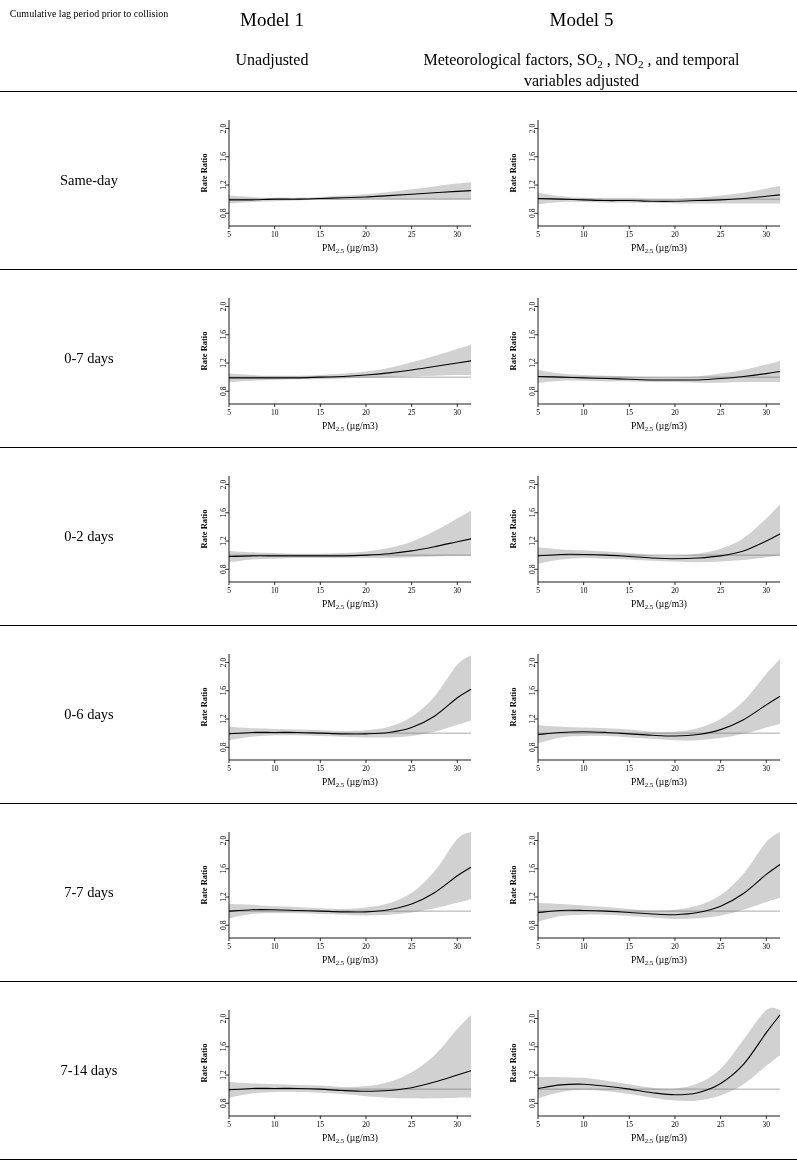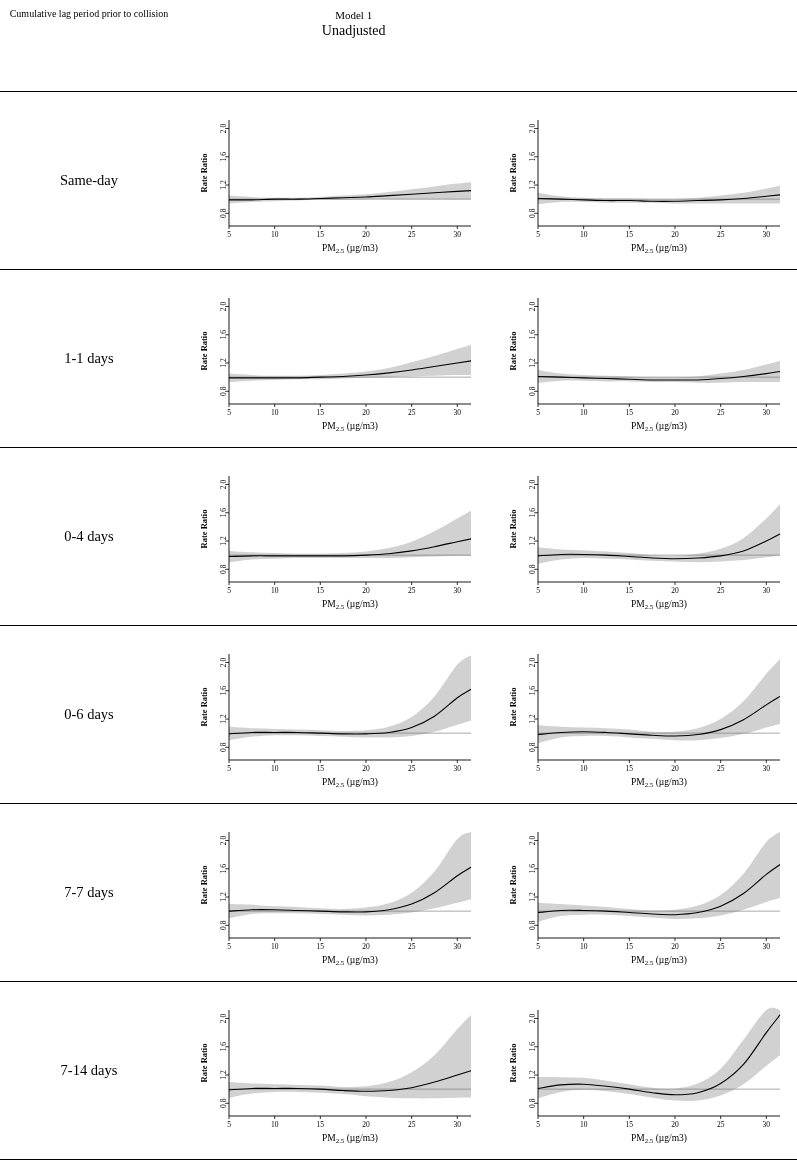--- a/index.html
+++ b/index.html
@@ -38,25 +38,25 @@
     padding-top: 4px;
   }
   .col-model {
     flex: 1 1 auto;
     text-align: center;
     font-size: 14.5px;
     line-height: 1.3;
     padding-top: 4px;
   }
   .model-title {
-    font-size: 11px;
+    font-size: 19px;
   }
   .model-sub {
-    font-size: 14px;
-    margin-top: 0;
+    font-size: 16px;
+    margin-top: 17px;
     padding: 0 10px;
     line-height: 1.3;
   }
   sub { font-size: 70%; vertical-align: -0.25em; }
 
   
   .row {
     display: flex;
     align-items: center;
     border-bottom: 1.5px solid #000;
@@ -109,20 +109,24 @@
 
 <div class="page">
 
   <div class="header">
     <div class="col-label">Cumulative lag period prior to collision</div>
     <div class="col-model">
       <div class="model-title">Model 1</div>
       <div class="model-sub">Unadjusted</div>
     </div>
     <div class="col-model">
+      <div class="model-title">Model 5</div>
+      <div class="model-sub">
+        Meteorological factors, SO<sub>2</sub> , NO<sub>2</sub> , and temporal<br>variables adjusted
+      </div>
     </div>
   </div>
 
   <div id="rows-container">
       <div class="row">
         <div class="row-label">Same-day</div>
         <div class="cell">
           <div class="plot">
             <svg width="300" height="150" viewBox="0 0 300 150">
               <path d="M46.00,89.61 C49.81,89.85 61.22,90.67 68.83,91.03 C76.44,91.38 84.05,91.62 91.66,91.73 C99.27,91.85 106.88,91.85 114.49,91.73 C122.10,91.62 129.71,91.38 137.32,91.03 C144.93,90.67 152.54,90.08 160.15,89.61 C167.76,89.14 175.37,88.79 182.98,88.20 C190.59,87.61 198.20,86.90 205.81,86.08 C213.42,85.26 221.03,84.20 228.64,83.25 C236.25,82.31 243.86,81.37 251.47,80.43 C259.08,79.48 268.21,78.31 274.30,77.60 C280.39,76.89 285.72,76.42 288.00,76.19 L288.00,93.15 C285.72,93.15 280.39,93.15 274.30,93.15 C268.21,93.15 259.08,93.15 251.47,93.15 C243.86,93.15 236.25,93.15 228.64,93.15 C221.03,93.15 213.42,93.15 205.81,93.15 C198.20,93.15 190.59,93.03 182.98,93.15 C175.37,93.26 167.76,93.74 160.15,93.85 C152.54,93.97 144.93,93.74 137.32,93.85 C129.71,93.97 122.10,94.32 114.49,94.56 C106.88,94.80 99.27,95.03 91.66,95.27 C84.05,95.50 76.44,95.62 68.83,95.97 C61.22,96.33 49.81,97.15 46.00,97.39 Z" class="band"></path>
@@ -183,21 +187,21 @@
               <text x="228.64150943396228" y="131" class="ticklabel" text-anchor="middle">25</text>
               <line x1="274.3018867924528" y1="120" x2="274.3018867924528" y2="123" class="tick"></line>
               <text x="274.3018867924528" y="131" class="ticklabel" text-anchor="middle">30</text>
               <text x="0" y="0" class="ytitle" text-anchor="middle" transform="translate(24,67) rotate(-90)">Rate Ratio</text>
               <text x="167" y="145" class="xtitle" text-anchor="middle"><tspan>PM</tspan><tspan font-size="6.8" dy="2.2">2.5</tspan><tspan dy="-2.2"> (µg/m3)</tspan></text>
             </svg>
           </div>
         </div>
       </div>
       <div class="row">
-        <div class="row-label">1-1 days</div>
+        <div class="row-label">0-7 days</div>
         <div class="cell">
           <div class="plot">
             <svg width="300" height="150" viewBox="0 0 300 150">
               <path d="M46.00,89.61 C49.81,89.85 61.22,90.67 68.83,91.03 C76.44,91.38 84.05,91.62 91.66,91.73 C99.27,91.85 106.88,91.85 114.49,91.73 C122.10,91.62 129.71,91.38 137.32,91.03 C144.93,90.67 152.54,90.20 160.15,89.61 C167.76,89.02 175.37,88.44 182.98,87.49 C190.59,86.55 198.20,85.49 205.81,83.96 C213.42,82.43 221.03,80.31 228.64,78.31 C236.25,76.30 243.86,74.18 251.47,71.95 C259.08,69.71 268.21,66.76 274.30,64.88 C280.39,63.00 285.72,61.35 288.00,60.64 L288.00,91.03 C285.72,91.03 280.39,90.91 274.30,91.03 C268.21,91.14 259.08,91.50 251.47,91.73 C243.86,91.97 236.25,92.20 228.64,92.44 C221.03,92.68 213.42,92.91 205.81,93.15 C198.20,93.38 190.59,93.62 182.98,93.85 C175.37,94.09 167.76,94.32 160.15,94.56 C152.54,94.80 144.93,95.15 137.32,95.27 C129.71,95.38 122.10,95.15 114.49,95.27 C106.88,95.38 99.27,95.74 91.66,95.97 C84.05,96.21 76.44,96.33 68.83,96.68 C61.22,97.03 49.81,97.86 46.00,98.09 Z" class="band"></path>
               <line x1="46" y1="93.14666666666668" x2="288" y2="93.14666666666668" class="refline"></line>
               <path d="M46.00,93.85 C49.81,93.85 61.22,93.85 68.83,93.85 C76.44,93.85 84.05,93.85 91.66,93.85 C99.27,93.85 106.88,93.97 114.49,93.85 C122.10,93.74 129.71,93.38 137.32,93.15 C144.93,92.91 152.54,92.79 160.15,92.44 C167.76,92.09 175.37,91.62 182.98,91.03 C190.59,90.44 198.20,89.73 205.81,88.91 C213.42,88.08 221.03,87.14 228.64,86.08 C236.25,85.02 243.86,83.72 251.47,82.55 C259.08,81.37 268.21,79.96 274.30,79.01 C280.39,78.07 285.72,77.25 288.00,76.89" class="curve"></path>
               <line x1="46" y1="14" x2="46" y2="120" class="axis-line"></line>
               <line x1="46" y1="120" x2="288" y2="120" class="axis-line"></line>
               <line x1="43" y1="107.28" x2="46" y2="107.28" class="tick"></line>
               <text x="40" y="107.28" class="ticklabel" text-anchor="middle" transform="rotate(-90 40 107.28)" dy="2.6">0.8</text>
@@ -252,21 +256,21 @@
               <text x="228.64150943396228" y="131" class="ticklabel" text-anchor="middle">25</text>
               <line x1="274.3018867924528" y1="120" x2="274.3018867924528" y2="123" class="tick"></line>
               <text x="274.3018867924528" y="131" class="ticklabel" text-anchor="middle">30</text>
               <text x="0" y="0" class="ytitle" text-anchor="middle" transform="translate(24,67) rotate(-90)">Rate Ratio</text>
               <text x="167" y="145" class="xtitle" text-anchor="middle"><tspan>PM</tspan><tspan font-size="6.8" dy="2.2">2.5</tspan><tspan dy="-2.2"> (µg/m3)</tspan></text>
             </svg>
           </div>
         </div>
       </div>
       <div class="row">
-        <div class="row-label">0-4 days</div>
+        <div class="row-label">0-2 days</div>
         <div class="cell">
           <div class="plot">
             <svg width="300" height="150" viewBox="0 0 300 150">
               <path d="M46.00,88.91 C49.81,89.14 61.22,89.97 68.83,90.32 C76.44,90.67 84.05,90.79 91.66,91.03 C99.27,91.26 106.88,91.62 114.49,91.73 C122.10,91.85 129.71,91.85 137.32,91.73 C144.93,91.62 152.54,91.38 160.15,91.03 C167.76,90.67 175.37,90.44 182.98,89.61 C190.59,88.79 198.20,87.73 205.81,86.08 C213.42,84.43 221.03,82.55 228.64,79.72 C236.25,76.89 243.86,73.01 251.47,69.12 C259.08,65.23 268.21,59.82 274.30,56.40 C280.39,52.98 285.72,49.92 288.00,48.63 L288.00,93.85 C285.72,93.85 280.39,93.74 274.30,93.85 C268.21,93.97 259.08,94.32 251.47,94.56 C243.86,94.80 236.25,95.03 228.64,95.27 C221.03,95.50 213.42,95.86 205.81,95.97 C198.20,96.09 190.59,95.97 182.98,95.97 C175.37,95.97 167.76,95.97 160.15,95.97 C152.54,95.97 144.93,95.97 137.32,95.97 C129.71,95.97 122.10,95.86 114.49,95.97 C106.88,96.09 99.27,96.44 91.66,96.68 C84.05,96.92 76.44,96.80 68.83,97.39 C61.22,97.98 49.81,99.74 46.00,100.21 Z" class="band"></path>
               <line x1="46" y1="93.14666666666668" x2="288" y2="93.14666666666668" class="refline"></line>
               <path d="M46.00,94.56 C49.81,94.44 61.22,93.97 68.83,93.85 C76.44,93.74 84.05,93.85 91.66,93.85 C99.27,93.85 106.88,93.85 114.49,93.85 C122.10,93.85 129.71,93.85 137.32,93.85 C144.93,93.85 152.54,93.97 160.15,93.85 C167.76,93.74 175.37,93.50 182.98,93.15 C190.59,92.79 198.20,92.44 205.81,91.73 C213.42,91.03 221.03,90.08 228.64,88.91 C236.25,87.73 243.86,86.20 251.47,84.67 C259.08,83.14 268.21,81.02 274.30,79.72 C280.39,78.42 285.72,77.36 288.00,76.89" class="curve"></path>
               <line x1="46" y1="14" x2="46" y2="120" class="axis-line"></line>
               <line x1="46" y1="120" x2="288" y2="120" class="axis-line"></line>
               <line x1="43" y1="107.28" x2="46" y2="107.28" class="tick"></line>
               <text x="40" y="107.28" class="ticklabel" text-anchor="middle" transform="rotate(-90 40 107.28)" dy="2.6">0.8</text>

